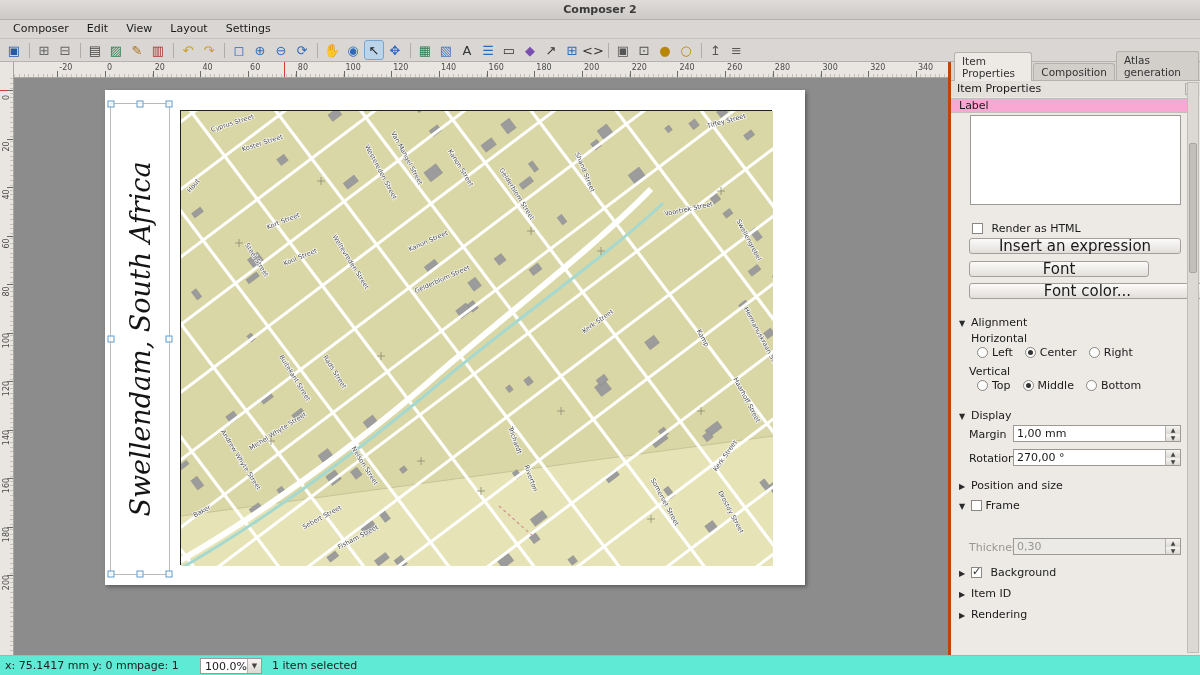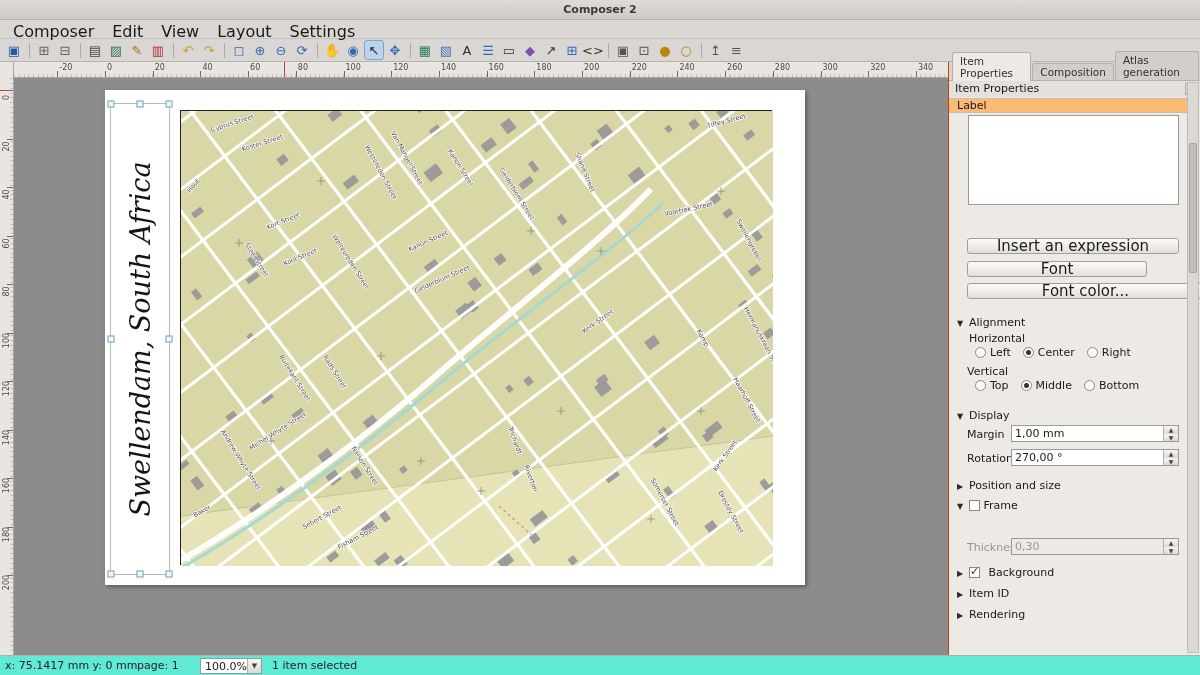--- a/index.html
+++ b/index.html
@@ -5,21 +5,21 @@
   * { margin:0; padding:0; box-sizing:border-box; }
   html,body { width:1200px; height:675px; overflow:hidden; font-family:"DejaVu Sans","Liberation Sans",sans-serif; }
   .window { position:relative; width:1200px; height:675px; background:#dcd8d5; font-size:11px; color:#1a1a1a; }
 
   
   .titlebar { height:20px; background:linear-gradient(#dfdbd8,#cdc9c6); border-bottom:1px solid #b3afac;
               text-align:center; font-weight:bold; font-size:11px; line-height:20px; color:#3a3a3a; }
 
   
   .menubar { height:19px; background:#dad6d3; display:flex; align-items:stretch; padding-left:4px; border-bottom:1px solid #c6c2bf; }
-  .menu-item { padding:2px 9px 0 9px; font-size:16px; cursor:default; }
+  .menu-item { padding:2px 9px 0 9px; font-size:11px; cursor:default; }
 
   
   .toolbar { height:23px; background:#dad6d3; border-bottom:1px solid #b6b2af; display:flex; align-items:center; padding:0 4px; }
   .tb-icon { width:20px; height:20px; border-radius:3px; display:flex; align-items:center; justify-content:center; position:relative; margin:0 1px 0 0; }
   .tb-icon.active { background:#bcd4ea; border:1px solid #7aa5cc; }
   .tb-glyph { font-size:13px; line-height:1; }
   .tb-dd { font-size:7px; color:#444; margin-left:1px; }
   .tb-sep { width:1px; height:15px; background:#b0aca8; margin:0 4px; }
 
   
@@ -47,28 +47,28 @@
 
   .label-item { position:absolute; left:5px; top:13px; width:60px; height:472px; background:#ffffff; border:1px solid #b9b9b9; }
   .label-item-text { position:absolute; left:50%; top:50%; transform:translate(-50%,-50%) rotate(-90deg); white-space:nowrap;
                      font-family:"DejaVu Serif","Liberation Serif",serif; font-style:italic; font-size:27px; color:#141414; }
   .handle { position:absolute; width:7px; height:7px; background:rgba(255,255,255,0.75); border:1px solid #5f9bcb; transform:translate(-50%,-50%); }
 
   .map-frame { position:absolute; left:75px; top:20px; width:592px; height:455px; border:1px solid #222; }
   .map-frame svg { display:block; width:592px; height:455px; }
 
   
-  .panel { position:relative; width:252px; height:593px; background:#edeae6; border-left:1px solid #c2410c; font-size:11px; }
+  .panel { position:relative; width:252px; height:593px; background:#edeae6; border-left:3px solid #c2410c; font-size:11px; }
   .ptabs { position:absolute; left:0; top:0; right:0; height:19px; display:flex; align-items:flex-end; padding-left:3px; background:#d9d5d1; border-bottom:1px solid #b4b0ac; }
   .ptab { padding:2px 7px; font-size:10.5px; border:1px solid #b4b0ac; border-bottom:none; border-radius:3px 3px 0 0; background:#d2cecа; background:#d2ceca; margin-right:1px; color:#333; }
   .ptab.active { background:#edeae6; font-weight:normal; position:relative; top:1px; }
   .ptitle { position:absolute; left:0; top:19px; right:0; height:16px; background:#e4e1dd; padding-left:6px; line-height:16px; font-size:11px; }
   .pclose { position:absolute; right:3px; top:21px; width:12px; height:12px; line-height:10px; text-align:center; color:#555; border:1px solid #b0aca8; background:#dedbd7; font-size:8px; }
   .pclose::before { content:"✕"; }
-  .pband { position:absolute; left:0; top:36px; right:1px; height:15px; background:#fdba74; border-top:1px solid #c2beba; border-bottom:1px solid #c2beba; padding-left:8px; line-height:14px; }
+  .pband { position:absolute; left:0; top:36px; right:1px; height:15px; background:#f9a8d4; border-top:1px solid #c2beba; border-bottom:1px solid #c2beba; padding-left:8px; line-height:14px; }
   .ptextarea { position:absolute; left:19px; top:53px; width:211px; height:90px; background:#ffffff; border:1px solid #9d9995; resize:none; font-size:11px; }
   .prow { position:absolute; left:0; right:0; height:16px; }
   .cb { display:inline-block; width:11px; height:11px; background:#ffffff; border:1px solid #8a8682; vertical-align:-2px; position:relative; }
   .cb.checked::after { content:"✓"; position:absolute; left:0px; top:-3px; font-size:11px; font-weight:bold; color:#2a2a2a; }
   .pbtn { position:absolute; height:16px; background:linear-gradient(#fcfbfa,#e2deda); border:1px solid #a39f9b; border-radius:3px;
           font-size:15px; text-align:center; line-height:14px; color:#1a1a1a; }
   .pbtn.disabled { color:#9a9692; background:#e6e3df; }
   .swatch { display:inline-block; width:9px; height:9px; background:#4b4b4b; border:1px solid #3a3a3a; vertical-align:-1px; margin-right:4px; }
   .sect { position:absolute; left:8px; height:14px; font-size:11px; }
   .arr { display:inline-block; width:12px; font-size:8px; color:#2a2a2a; }
@@ -672,20 +672,24 @@
           <div class="ptab active">Item Properties</div>
           <div class="ptab">Composition</div>
           <div class="ptab">Atlas generation</div>
         </div>
       <div class="ptitle">Item Properties</div>
       <div class="pclose"></div>
       <div class="pband">Label</div>
 
       <textarea class="ptextarea" style=""></textarea>
 
+      <div class="prow" style="top:160px; left:21px;">
+        <span class="cb"></span>
+        <span style="margin-left:5px;">Render as HTML</span>
+      </div>
 
       <div class="pbtn" style="top:176px; left:18px; width:212px;">Insert an expression</div>
       <div class="pbtn" style="top:199px; left:18px; width:180px;">Font</div>
       <div class="pbtn" style="top:221px; left:18px; width:237px;">Font color...</div>
 
       <div class="sect" style="top:254px;">
         <span class="arr open"></span><span>Alignment</span>
       </div>
       <div class="prow" style="top:270px; left:20px;">Horizontal</div>
       <div class="radio-row" style="top:284px; left:26px;">

